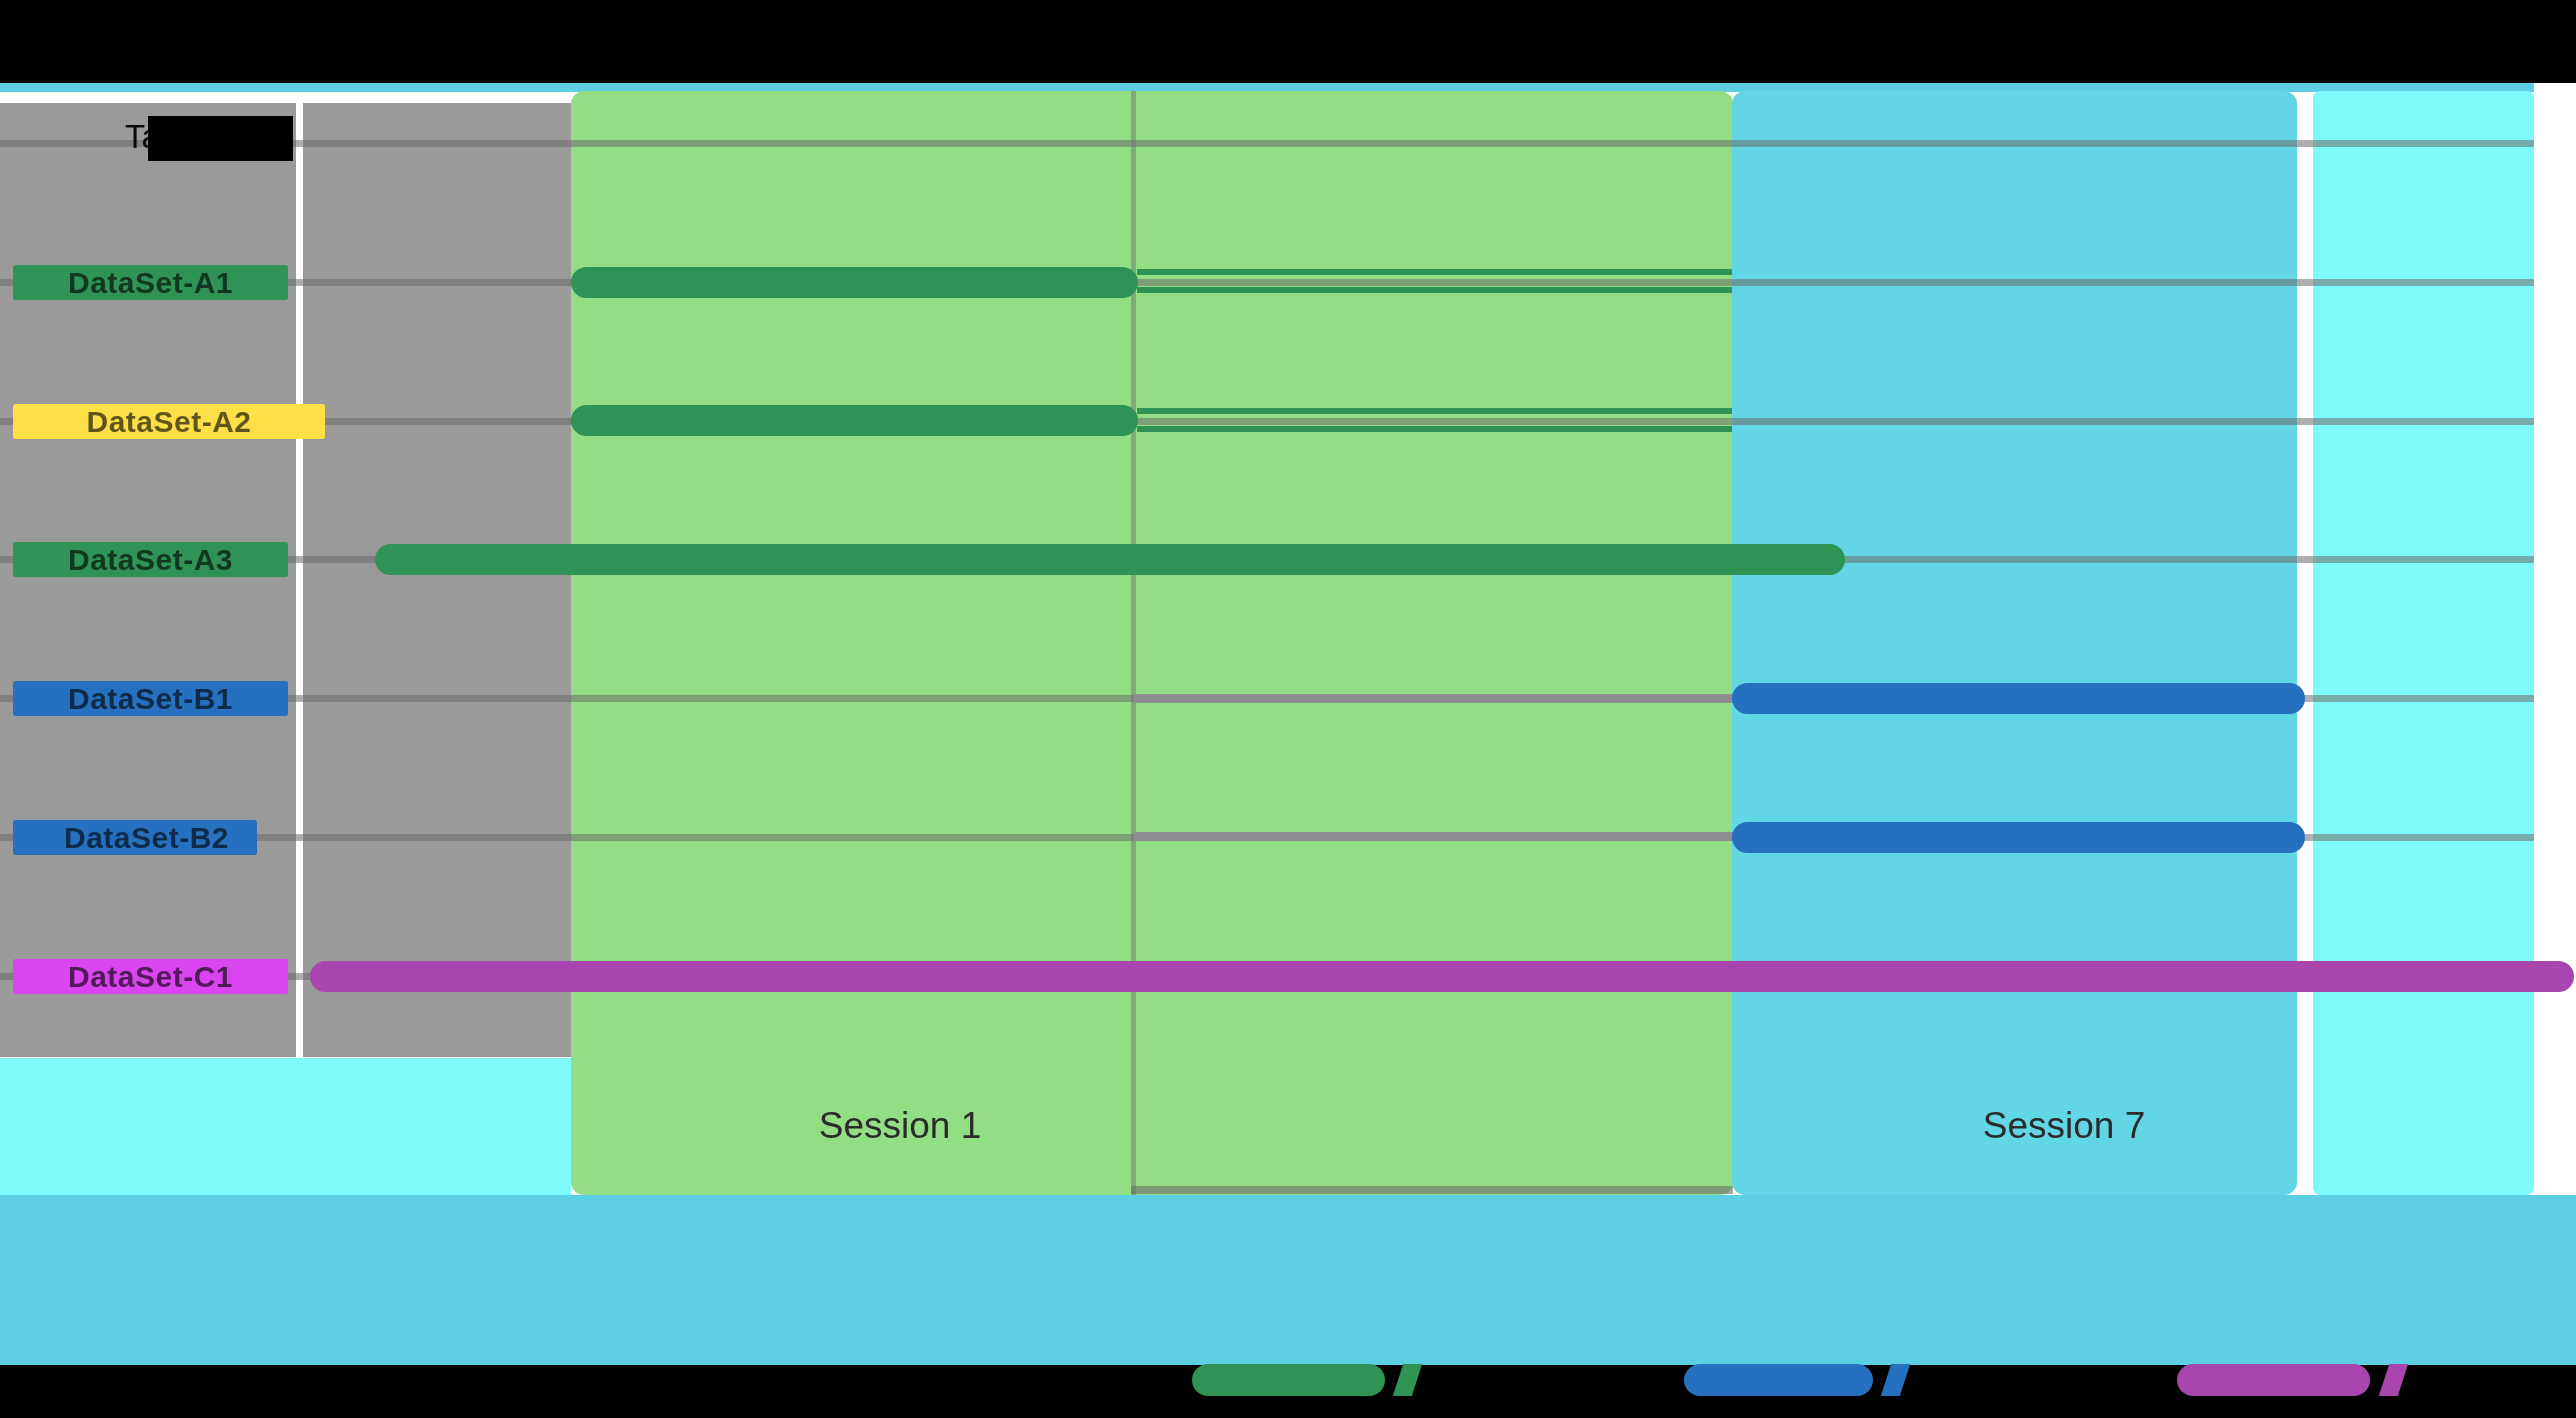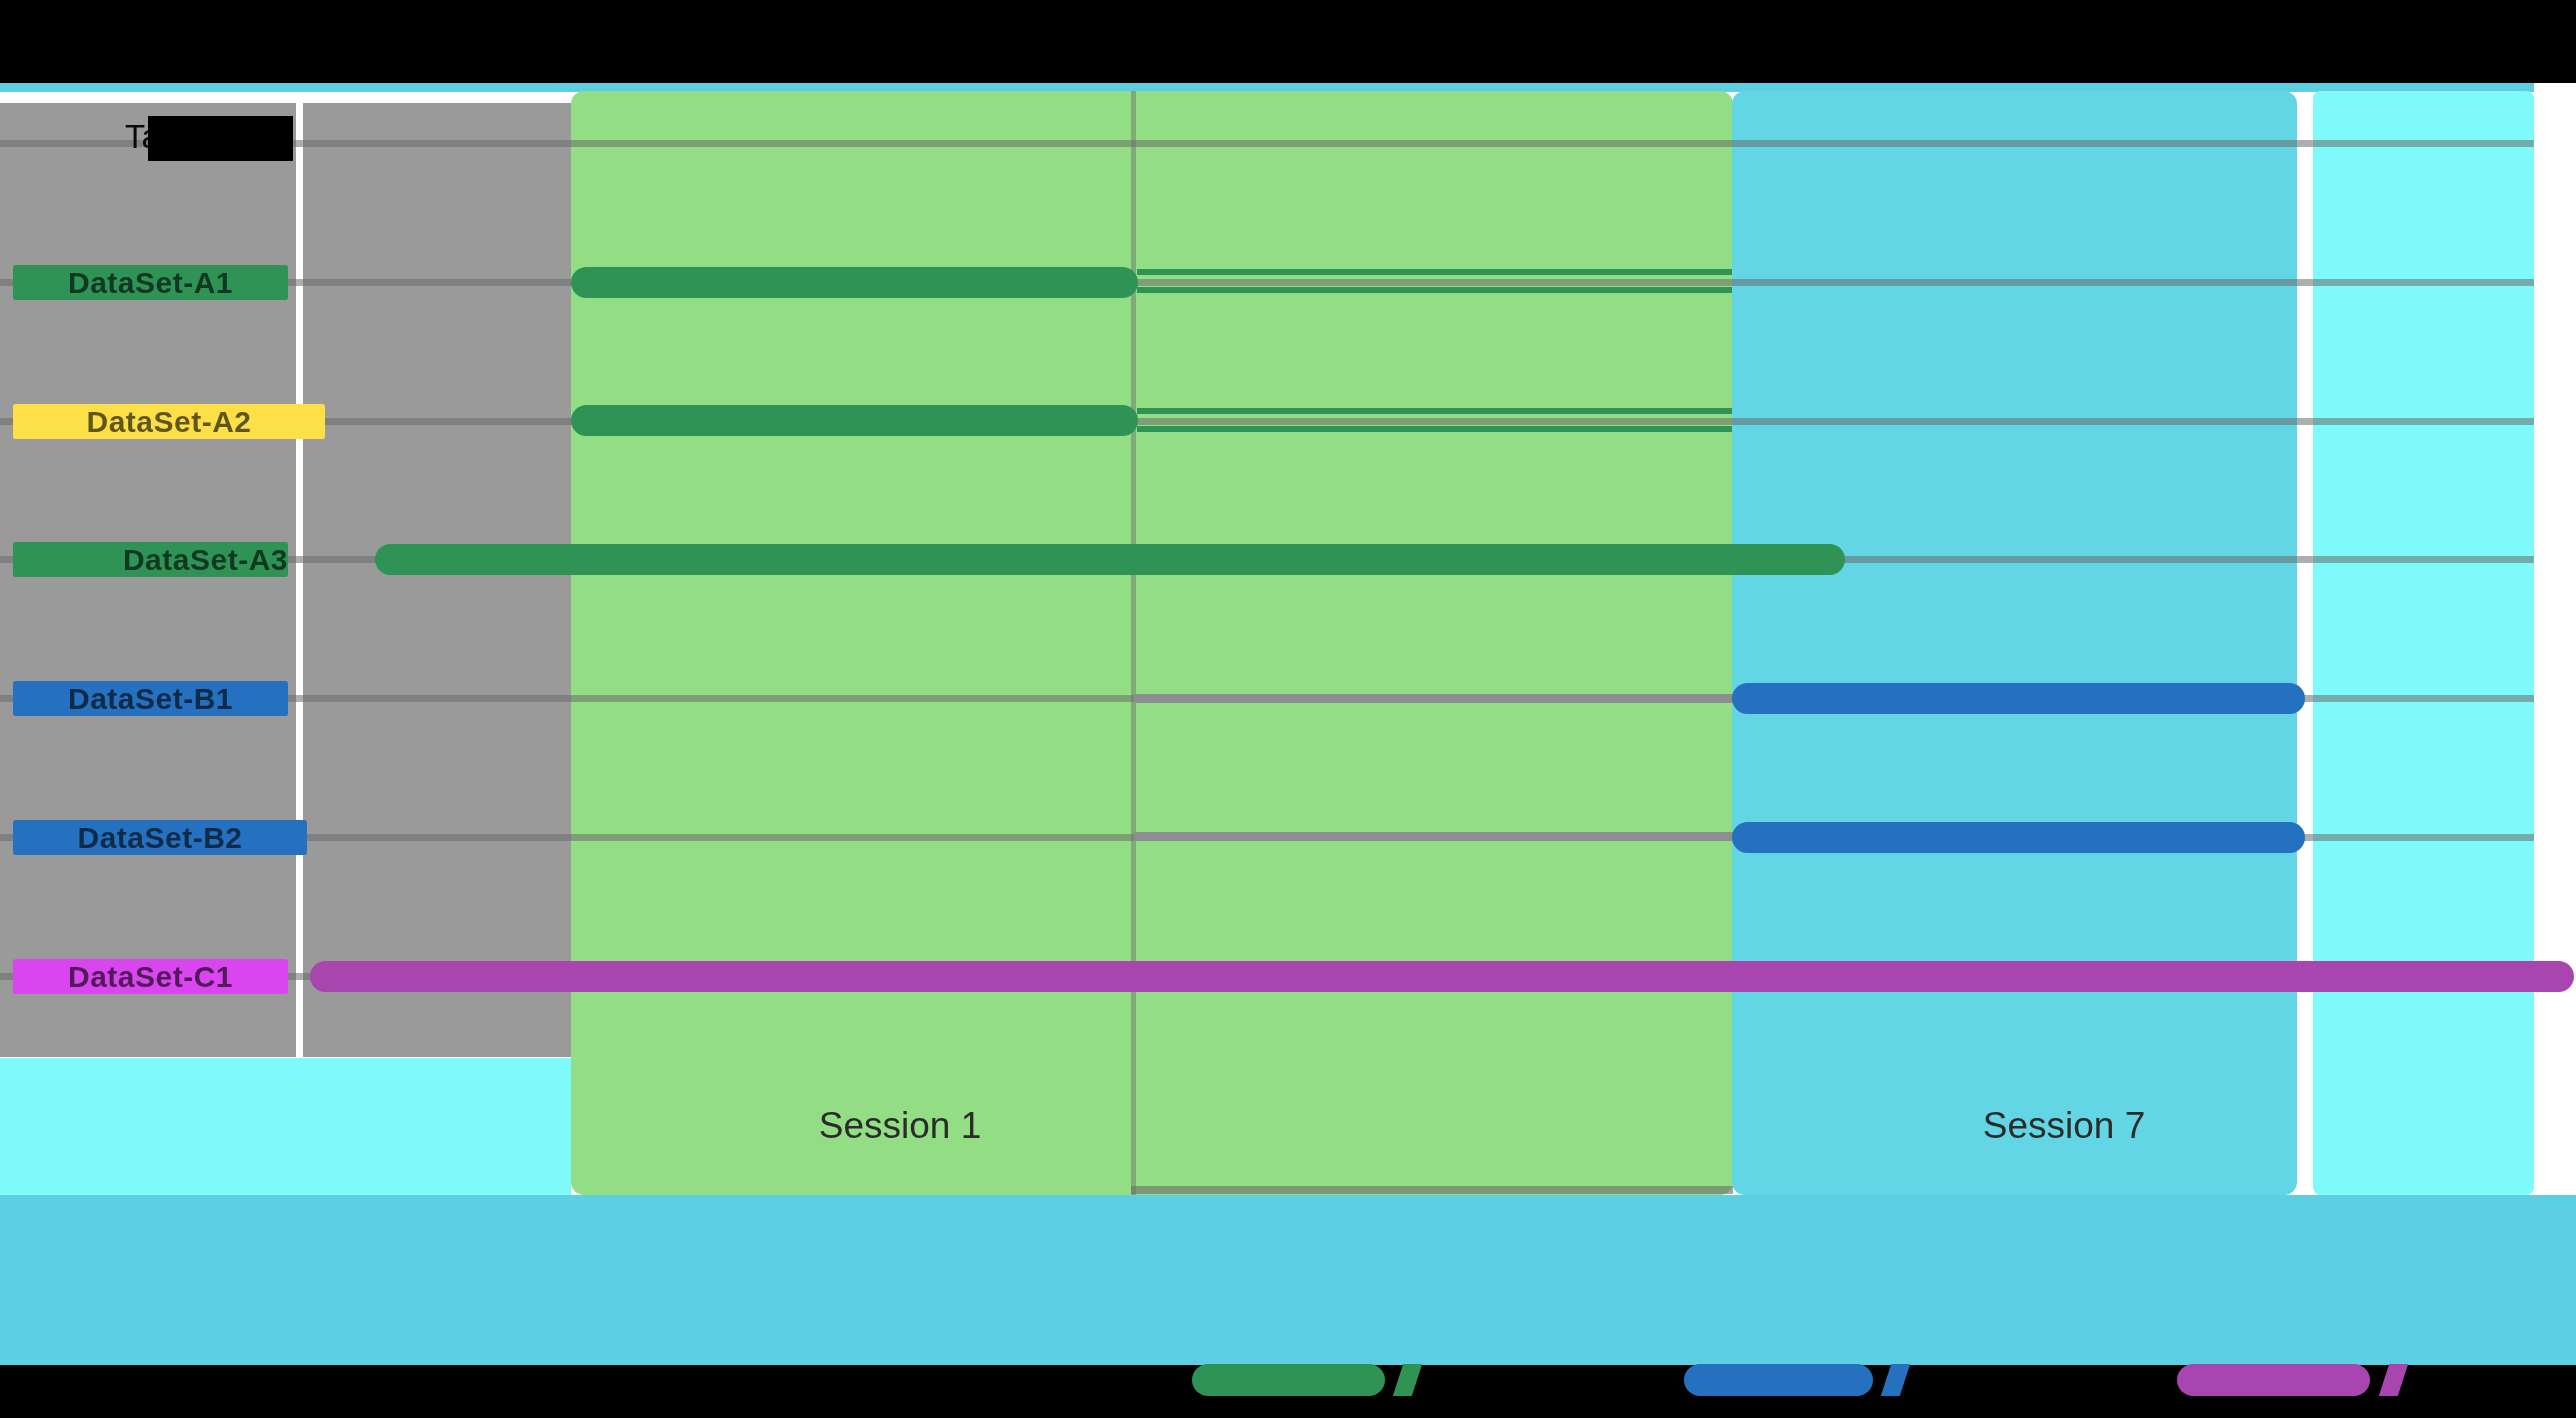--- a/index.html
+++ b/index.html
@@ -69,31 +69,31 @@
     <div class="abs trail-outline" style="left: 1137px; top: 269px; width: 595px; border-top-color: rgb(46, 147, 85); border-bottom-color: rgb(46, 147, 85);"></div>
     <div class="abs task-badge" style="left: 13px; top: 265px; width: 275px; background: rgb(46, 147, 85);">
       <span>DataSet-A1</span>
     </div>
     <div class="abs gantt-bar" style="left: 571px; top: 405px; width: 567px; background: rgb(46, 147, 85);"></div>
     <div class="abs trail-outline" style="left: 1137px; top: 408px; width: 595px; border-top-color: rgb(46, 147, 85); border-bottom-color: rgb(46, 147, 85);"></div>
     <div class="abs task-badge" style="left: 13px; top: 404px; width: 312px; background: #fde047; align-items: flex-end;">
       <span>DataSet-A2</span>
     </div>
     <div class="abs gantt-bar" style="left: 375px; top: 544px; width: 1470px; background: rgb(46, 147, 85);"></div>
-    <div class="abs task-badge" style="left: 13px; top: 542px; width: 275px; background: rgb(46, 147, 85); justify-content: flex-end;">
+    <div class="abs task-badge" style="left: 13px; top: 542px; width: 275px; background: rgb(46, 147, 85);">
       <span>DataSet-A3</span>
     </div>
     <div class="abs queue-segment" style="left: 1134px; top: 694px; width: 599px;"></div>
     <div class="abs gantt-bar" style="left: 1732px; top: 683px; width: 573px; background: rgb(37, 113, 191);"></div>
     <div class="abs task-badge" style="left: 13px; top: 681px; width: 275px; background: rgb(37, 113, 191);">
       <span>DataSet-B1</span>
     </div>
     <div class="abs queue-segment" style="left: 1134px; top: 832px; width: 599px;"></div>
     <div class="abs gantt-bar" style="left: 1732px; top: 822px; width: 573px; background: rgb(37, 113, 191);"></div>
-    <div class="abs task-badge" style="left: 13px; top: 820px; width: 294px; background: rgb(37, 113, 191);">
+    <div class="abs task-badge" style="left: 13px; top: 820px; width: 221px; background: rgb(37, 113, 191); padding-left: 23px;">
       <span>DataSet-B2</span>
     </div>
     <div class="abs gantt-bar" style="left: 310px; top: 961px; width: 2264px; background: rgb(168, 69, 175);"></div>
     <div class="abs task-badge" style="left: 13px; top: 959px; width: 275px; background: #d946ef;">
       <span>DataSet-C1</span>
     </div>
   </div>
 
 <div class="abs session-label" id="session1-label" style="left: 859px; top: 1126px;">Session 1</div>
 <div class="abs session-label" id="session2-label" style="left: 2023px; top: 1126px;">Session 7</div>

